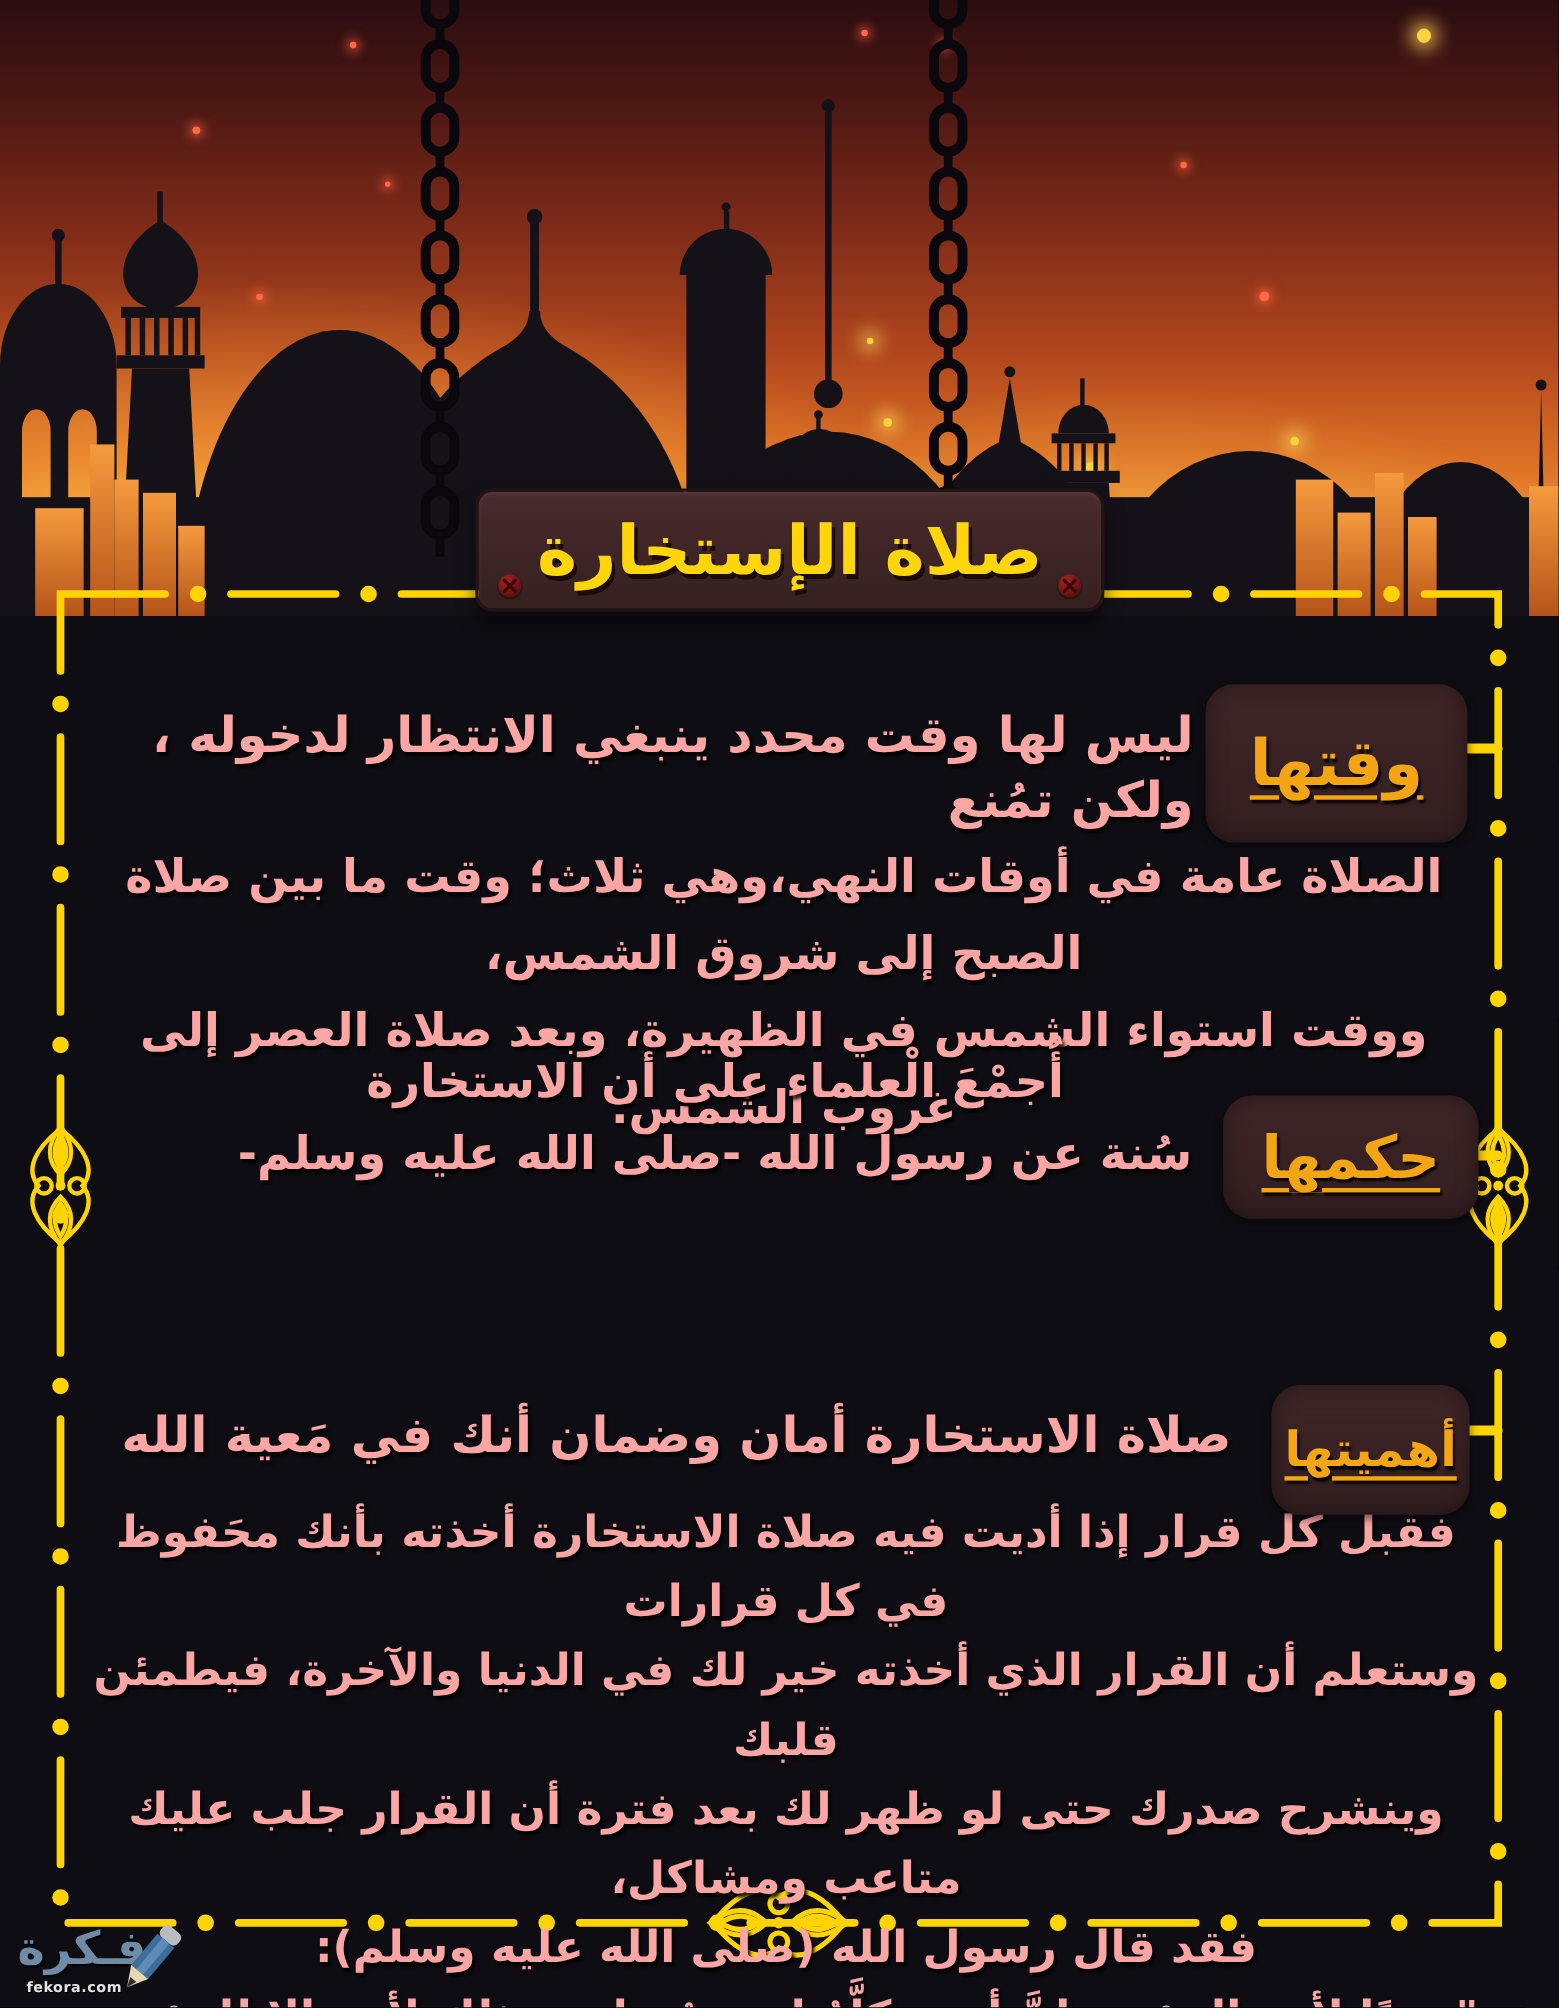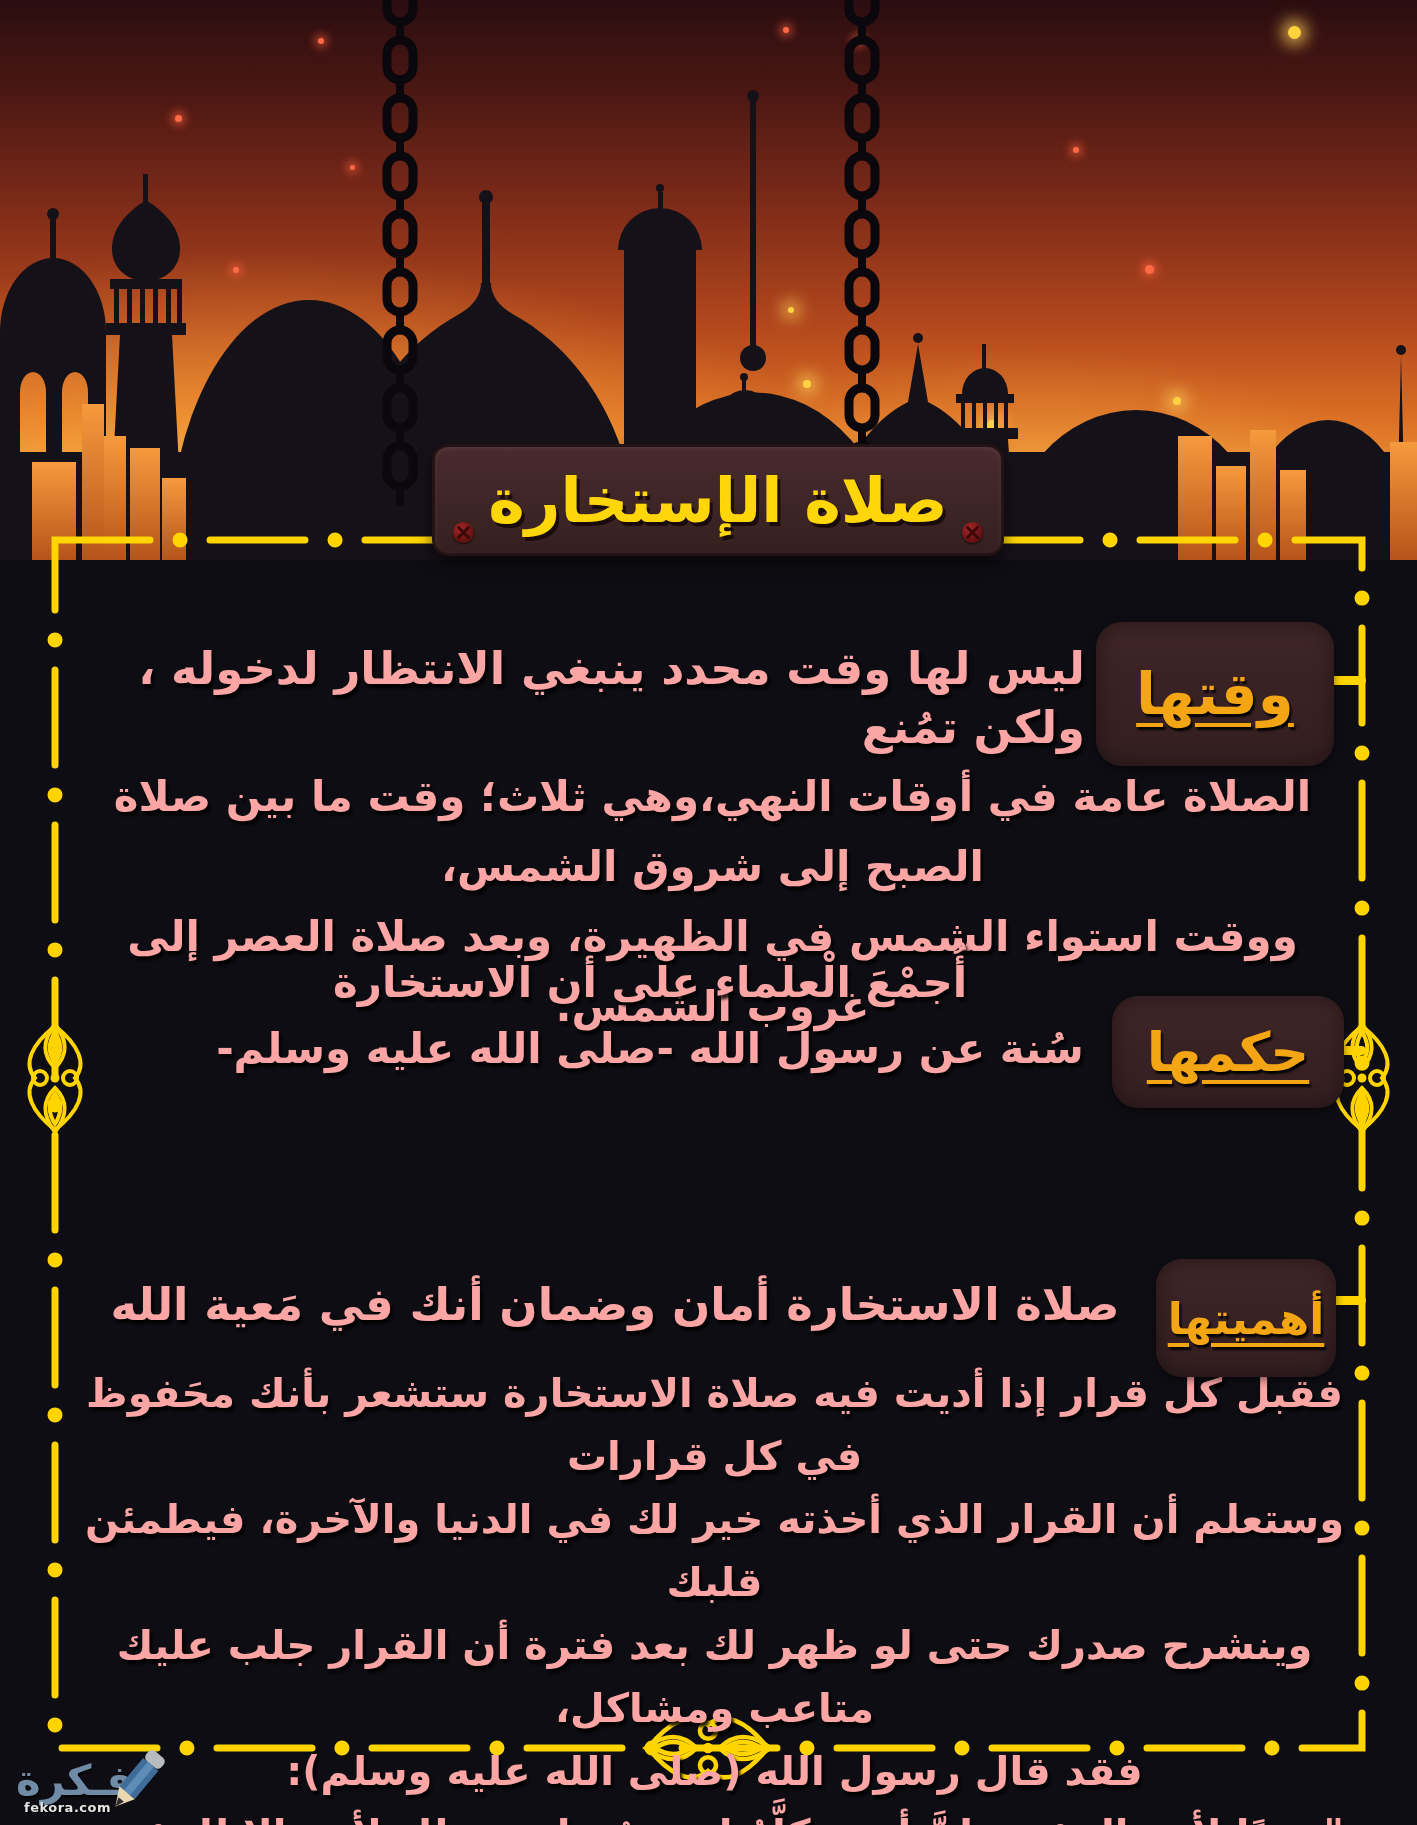--- a/index.html
+++ b/index.html
@@ -61,21 +61,21 @@
     text-shadow:2.5px 3.5px 3px rgba(0,0,0,.85);
   }
   .lead1{left:90px;top:640px;width:995px;font-size:45px;text-align:right;line-height:1.3;}
   .body1{left:70px;top:762px;width:1285px;font-size:42px;text-align:center;line-height:70px;}
   .hukm{left:200px;top:950px;width:880px;font-size:42px;text-align:center;line-height:66px;margin-left:10px;}
   .lead3{left:90px;top:1276px;width:1050px;font-size:45px;text-align:center;line-height:1.3;}
   .body3{left:72px;top:1362px;width:1285px;font-size:40px;text-align:center;line-height:63px;}
   
   .logo{position:absolute;left:16px;top:1742px;width:180px;height:80px;z-index:6;}
   .logo-name{
-    position:absolute;left:0;top:14px;font-size:42px;font-weight:bold;color:#6f8ba5;
+    position:absolute;left:0;top:4px;font-size:42px;font-weight:bold;color:#6f8ba5;
     text-shadow:1px 2px 2px rgba(0,0,0,.9);
   }
   .logo-site{
     position:absolute;left:8px;top:58px;font-size:13px;font-weight:bold;color:#e5e5e5;
     letter-spacing:.5px;text-shadow:1px 1px 1px #000;
   }
   .logo-pencil{position:absolute;left:80px;top:0px;}
 </style>
 </head>
 <body>
@@ -277,21 +277,21 @@
     <div>ووقت استواء الشمس في الظهيرة، وبعد صلاة العصر إلى غروب الشمس.</div>
   </div>
 
   <div class="txt hukm" dir="rtl">
     <div>أُجمْعَ الْعلماء على أن الاستخارة</div>
     <div>سُنة عن رسول الله -صلى الله عليه وسلم-</div>
   </div>
 
   <div class="txt lead3" dir="rtl">صلاة الاستخارة أمان وضمان أنك في مَعية الله</div>
   <div class="txt body3" dir="rtl">
-    <div>فقبل كل قرار إذا أديت فيه صلاة الاستخارة ستشعر بأنك محَفوظ في كل قرارات</div>
+    <div>فقبل كل قرار إذا أديت فيه صلاة الاستخارة أخذته بأنك محَفوظ في كل قرارات</div>
     <div>وستعلم أن القرار الذي أخذته خير لك في الدنيا والآخرة، فيطمئن قلبك</div>
     <div>وينشرح صدرك حتى لو ظهر لك بعد فترة أن القرار جلب عليك متاعب ومشاكل،</div>
     <div>فقد قال رسول الله (صلى الله عليه وسلم):</div>
     <div>"عجبًا لأمر المؤمن إنَّ أمرَه كلَّهُ له خيرٌ وليس ذلك لأحدٍ إلا للمؤمن إن أصابتهُ</div>
 
   </div>
 
   <div class="logo">
     <div class="logo-name" dir="rtl">فـكرة</div>
     <div class="logo-site">fekora.com</div>

